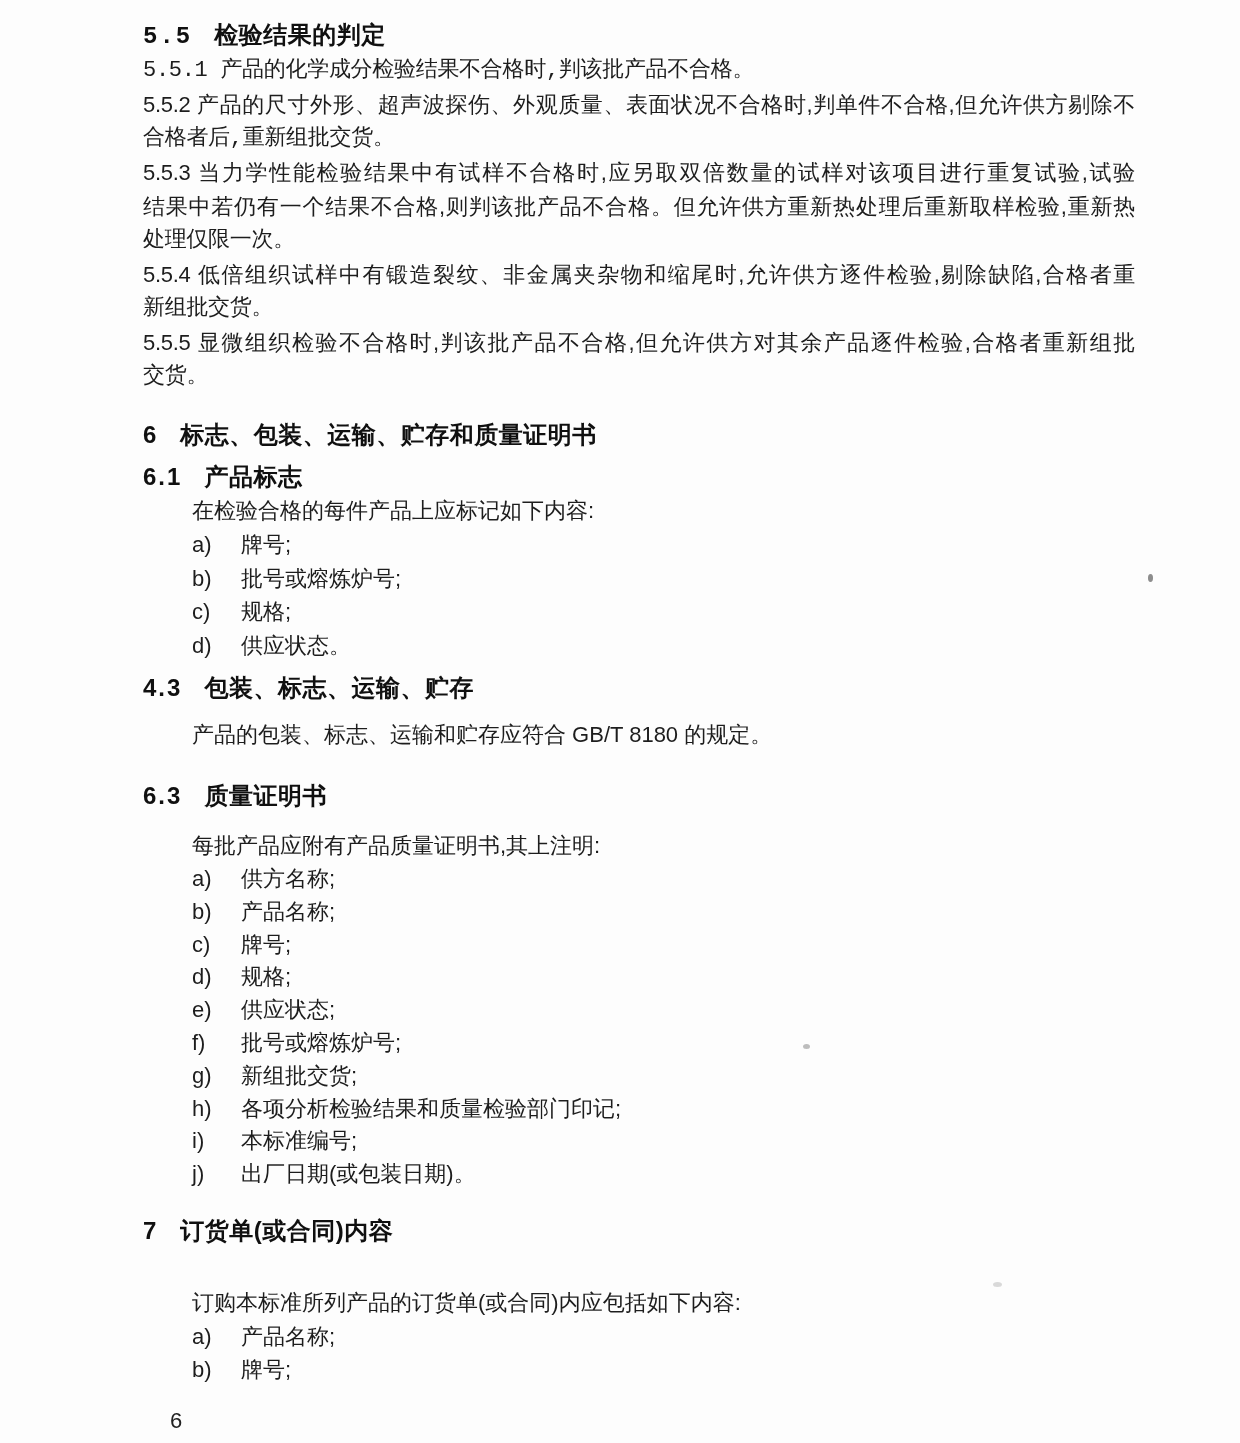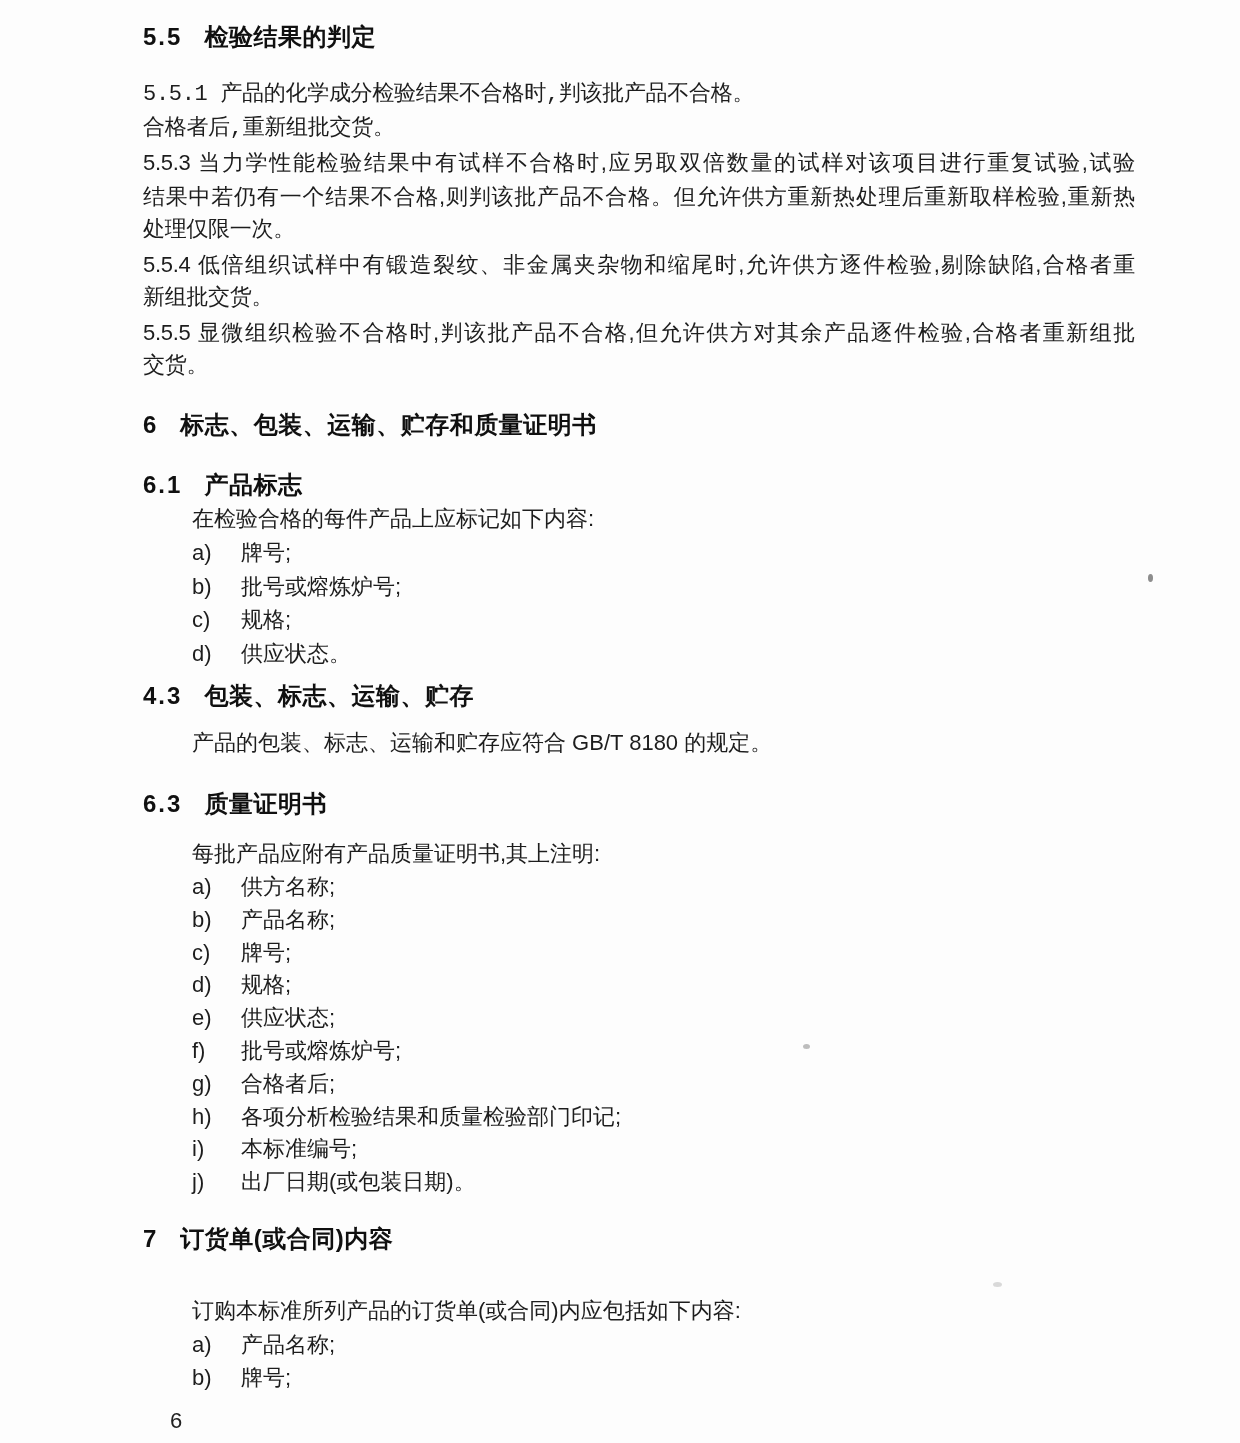--- a/index.html
+++ b/index.html
@@ -10,23 +10,23 @@
     background:#fdfdfd;
     overflow:hidden;
     font-family:"Liberation Sans","DejaVu Sans",sans-serif;
     color:#1d1d1d;
   }
   .content { position:absolute; left:143px; top:20px; width:992px; }
 
   
   .h { display:flex; font-weight:bold; font-size:24px; line-height:34px; color:#101010; letter-spacing:0.5px; }
   .h .num { flex:0 0 auto; margin-right:22px; letter-spacing:2px; }
-  .h-55 { margin:0 0 24px 0; }
+  .h-55 { margin:0 0 0 0;font-family:Liberation Mono, monospace; }
   .h-6  { margin-top:24px; }
-  .h-61 { margin-top:26px; }
+  .h-61 { margin-top:8px; }
   .h-62 { margin-top:9px; }
   .h-63 { margin-top:27px; }
   .h-7  { margin-top:23px; }
 
   
   .ln {
     font-size:22px; line-height:34px; letter-spacing:-0.3px;
     text-align:justify; text-align-last:justify; text-justify:inter-ideograph;
     white-space:nowrap; overflow:visible;
   }
@@ -65,20 +65,21 @@
 
     <div class="h h-55">
       <span class="num">5.5</span>
       <span class="ttl">检验结果的判定</span>
     </div>
 
     <div class="para">
       <div class="ln end">5.5.1  产品的化学成分检验结果不合格时,判该批产品不合格。</div>
     </div>
     <div class="para">
+      <div class="ln">5.5.2  产品的尺寸外形、超声波探伤、外观质量、表面状况不合格时,判单件不合格,但允许供方剔除不</div>
       <div class="ln end">合格者后,重新组批交货。</div>
     </div>
     <div class="para">
       <div class="ln">5.5.3  当力学性能检验结果中有试样不合格时,应另取双倍数量的试样对该项目进行重复试验,试验</div>
       <div class="ln">结果中若仍有一个结果不合格,则判该批产品不合格。但允许供方重新热处理后重新取样检验,重新热</div>
       <div class="ln end">处理仅限一次。</div>
     </div>
     <div class="para">
       <div class="ln">5.5.4  低倍组织试样中有锻造裂纹、非金属夹杂物和缩尾时,允许供方逐件检验,剔除缺陷,合格者重</div>
       <div class="ln end">新组批交货。</div>
@@ -148,21 +149,21 @@
       <div class="li">
         <span class="mk">e)</span>
         <span class="tx">供应状态;</span>
       </div>
       <div class="li">
         <span class="mk">f)</span>
         <span class="tx">批号或熔炼炉号;</span>
       </div>
       <div class="li">
         <span class="mk">g)</span>
-        <span class="tx">合格者后;</span>
+        <span class="tx">新组批交货;</span>
       </div>
       <div class="li">
         <span class="mk">h)</span>
         <span class="tx">各项分析检验结果和质量检验部门印记;</span>
       </div>
       <div class="li">
         <span class="mk">i)</span>
         <span class="tx">本标准编号;</span>
       </div>
       <div class="li">

